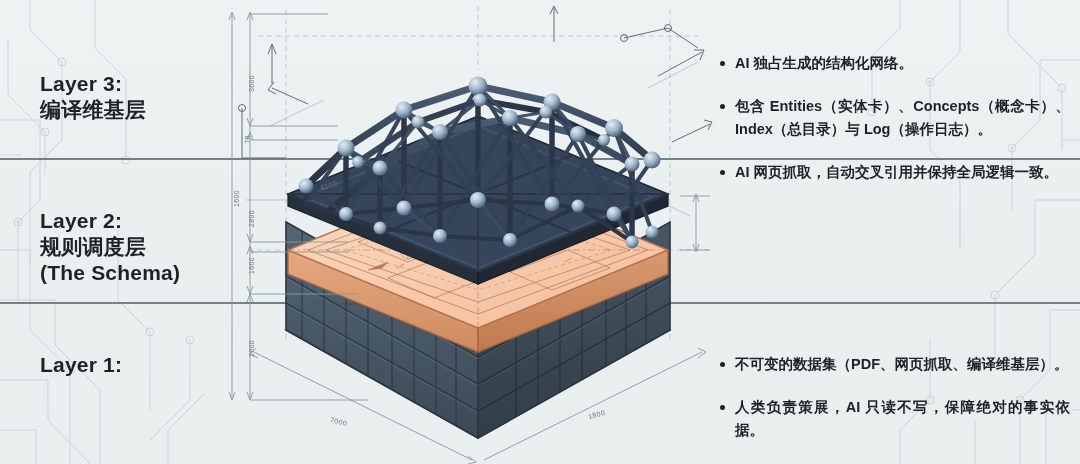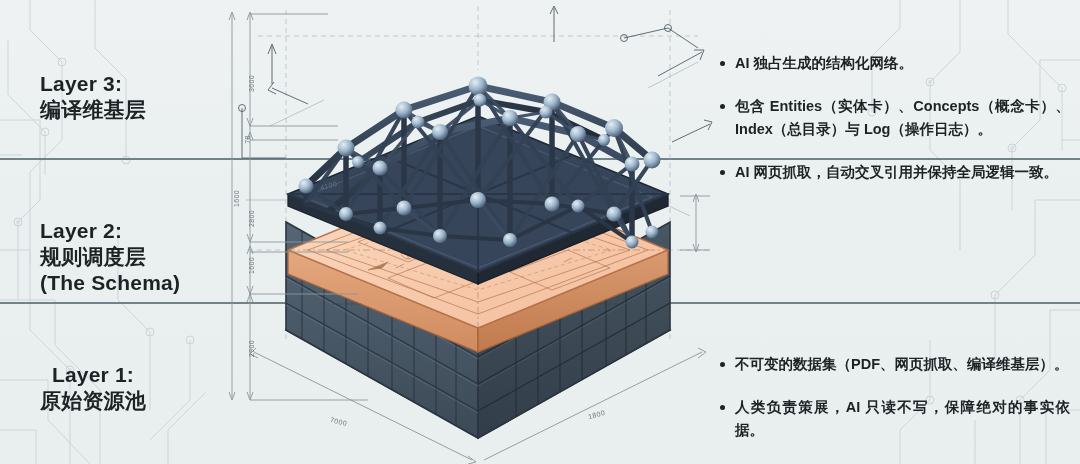--- a/index.html
+++ b/index.html
@@ -48,22 +48,22 @@
     letter-spacing: .2px;
     margin-top: 16px;
   }
   .layer-label .ln {
     display: block;
     font-size: 21px;
     line-height: 26px;
     white-space: nowrap;
   }
   .layer-label.l3 { top: 55px; }
-  .layer-label.l2 { top: 202px; }
-  .layer-label.l1 { top: 346px; text-align: center; }
+  .layer-label.l2 { top: 192px; }
+  .layer-label.l1 { top: 336px; }
 
   
   .bullets {
     position: absolute;
     left: 718px;
     width: 352px;
     color: #1d2224;
   }
   .bullets.b3 { top: 32px; }
   .bullets.b2 { top: 180px; }
@@ -549,21 +549,20 @@
   </div>
 
   <div class="layer-label l2">
     <span class="ln">Layer 2:</span>
     <span class="ln">规则调度层</span>
     <span class="ln">(The Schema)</span>
   </div>
 
   <div class="layer-label l1">
     <span class="ln">Layer 1:</span>
-    <span class="ln">原始资源池</span>
   </div>
 
   <div class="bullets b3">
     <div class="bullet">AI 独占生成的结构化网络。</div>
     <div class="bullet">包含 Entities（实体卡）、Concepts（概念卡）、Index（总目录）与 Log（操作日志）。</div>
     <div class="bullet">AI 网页抓取，自动交叉引用并保持全局逻辑一致。</div>
   </div>
 
 
   <div class="bullets b1">

